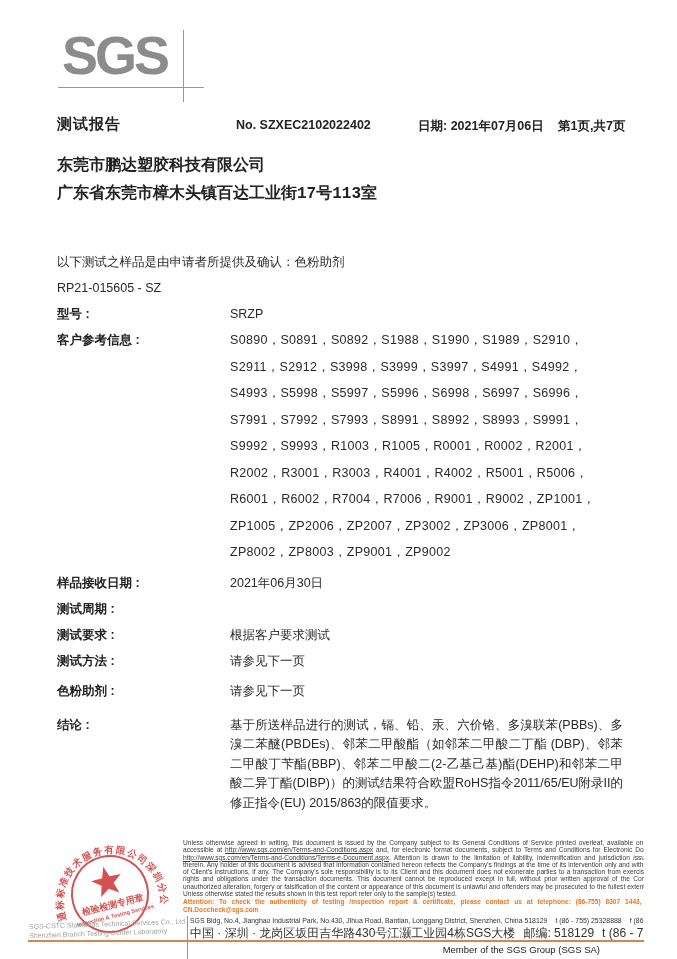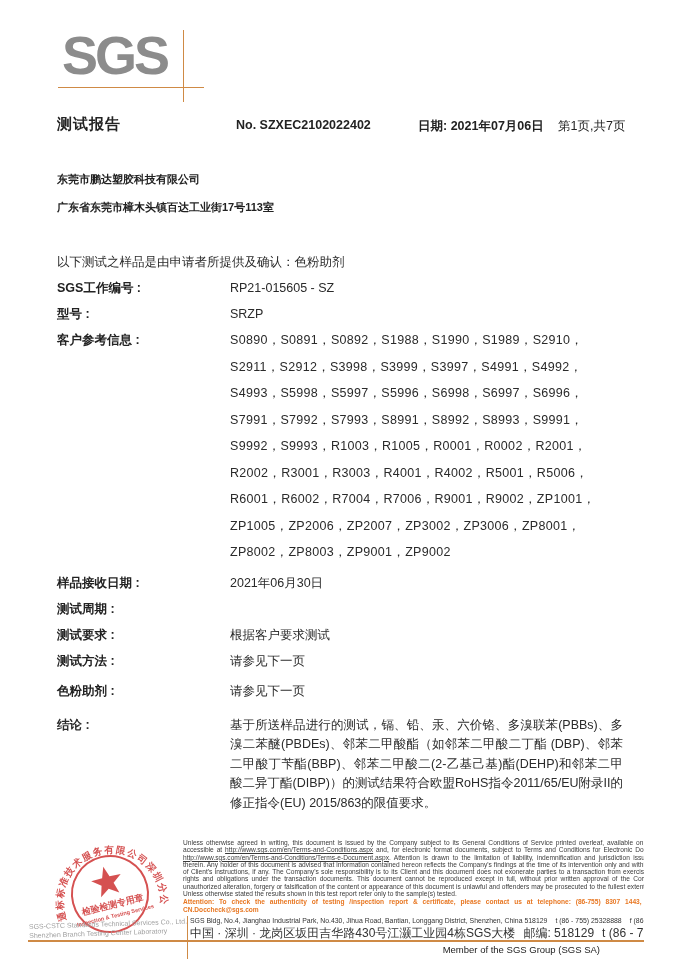--- a/index.html
+++ b/index.html
@@ -11,24 +11,24 @@
         color:#8c8c8c;letter-spacing:-3px;font-family:"Liberation Sans",sans-serif;}
   .mark{position:absolute;background:#cf8a45;}
   .mark-h-top{left:58px;top:87px;width:146px;height:1px;}
   .mark-v-top{left:183px;top:30px;width:1px;height:72px;}
 
   
   .hdr{position:absolute;top:115px;left:0;right:0;height:24px;font-size:12.5px;}
   .hdr .title{position:absolute;left:57px;top:0;font-size:15px;font-weight:bold;letter-spacing:1px;}
   .hdr .repno{position:absolute;left:236px;top:3px;font-weight:600;}
   .hdr .date{position:absolute;left:418px;top:3px;font-weight:600;}
-  .hdr .page-no{position:absolute;left:558px;top:3px;font-weight:400;}
+  .hdr .page-no{position:absolute;left:558px;top:3px;font-weight:700;}
 
   
-  .applicant{position:absolute;left:57px;top:165px;font-size:11px;line-height:28px;font-weight:600;}
+  .applicant{position:absolute;left:57px;top:152px;font-size:16px;line-height:28px;font-weight:600;font-family:Liberation Mono, monospace;}
 
   
   .doc-body{position:absolute;left:57px;top:249px;width:566px;font-size:12.5px;color:#2a2a2a;}
   .intro{line-height:26px;}
   .frow{display:flex;line-height:26px;}
   .frow .lbl{width:173px;flex-shrink:0;font-weight:600;color:#222;}
   .frow .val{flex:1;}
   .codes div{line-height:26.5px;letter-spacing:0.3px;}
   .gap-sm{margin-top:4px;}
   .conc{display:flex;margin-top:12px;}
@@ -71,21 +71,20 @@
 
   <div class="applicant">
     <div>东莞市鹏达塑胶科技有限公司</div>
     <div>广东省东莞市樟木头镇百达工业街17号113室</div>
   </div>
 
   <div class="doc-body">
     <div class="intro">以下测试之样品是由申请者所提供及确认：色粉助剂</div>
 
     <div class="frow">
-      <div class="lbl">SGS工作编号 :</div>
       <div class="val">RP21-015605 - SZ</div>
     </div>
 
     <div class="frow">
       <div class="lbl">型号 :</div>
       <div class="val">SRZP</div>
     </div>
 
     <div class="frow">
       <div class="lbl">客户参考信息 :</div>

